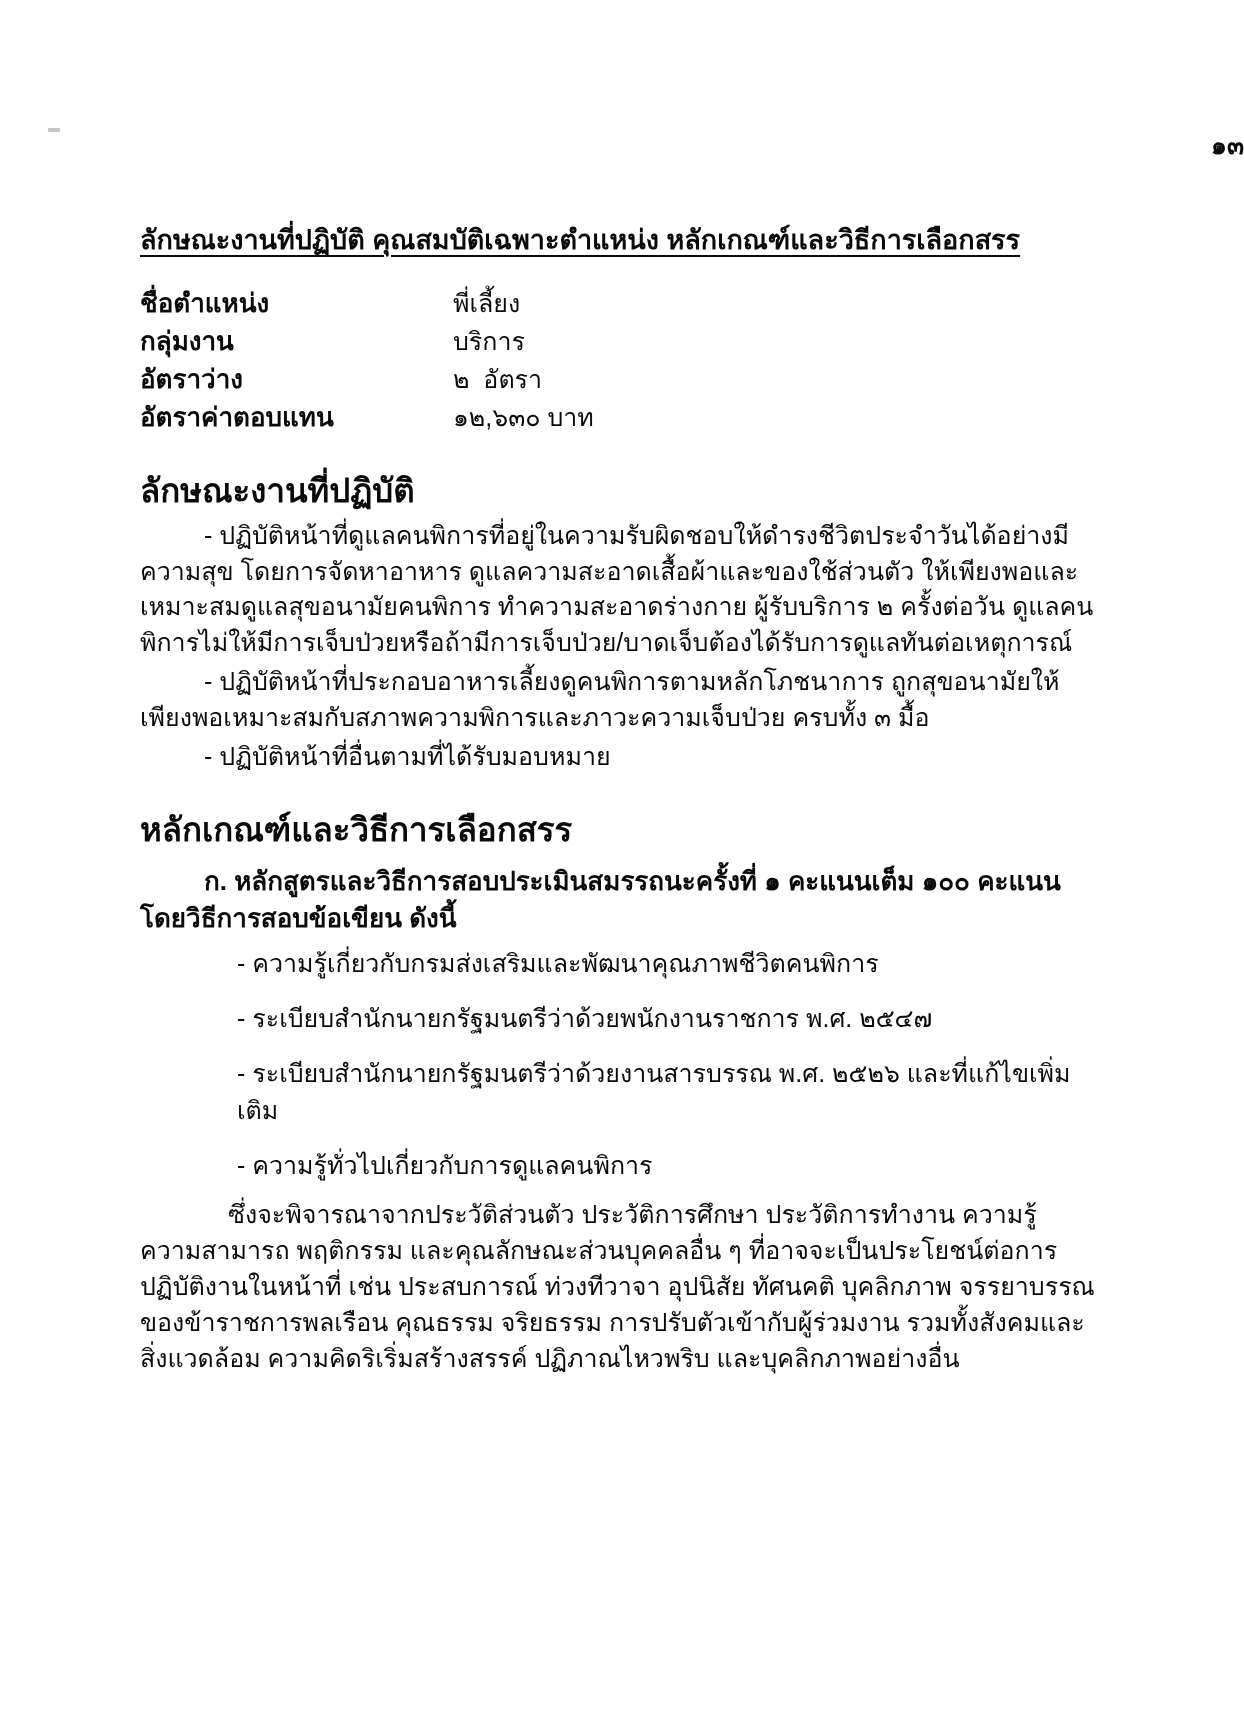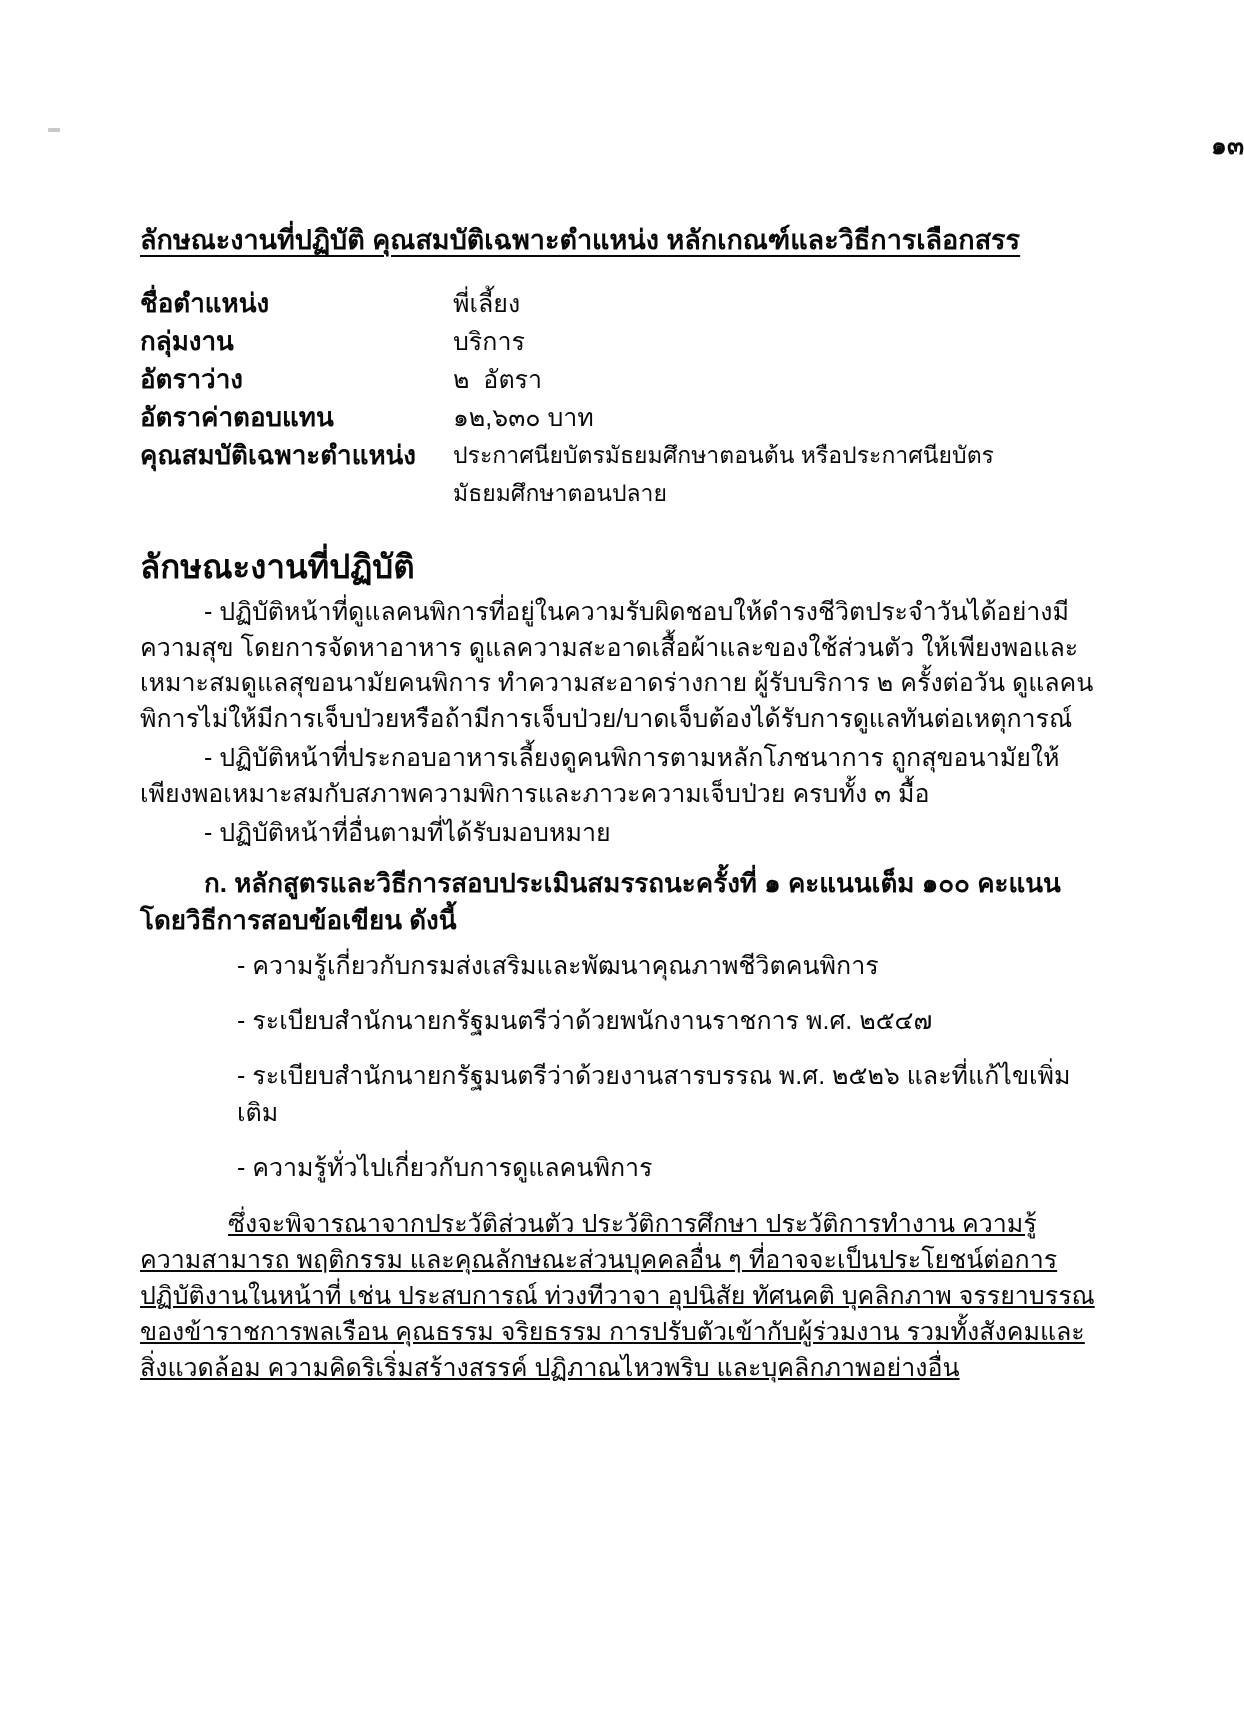--- a/index.html
+++ b/index.html
@@ -92,21 +92,21 @@
   .bold-para.section-b { margin-top: 28px; }
   .sub-list {
     margin-top: 8px;
     margin-left: 97px;
   }
   .sub-list-item {
     font-size: 25px;
     line-height: 37px;
   }
   .sub-list-item + .sub-list-item { margin-top: 18px; }
-  .final-para { margin-top: 19px; line-height: 36px; text-decoration: underline; }
+  .final-para { margin-top: 12px; line-height: 36px; }
 </style>
 </head>
 <body>
 
 <div class="scan-artifact"></div>
 
 <div class="page-number">๑๓</div>
 
 <div class="content">
 
@@ -122,32 +122,29 @@
       <div class="kv-value">บริการ</div>
     </div>
     <div class="kv-row">
       <div class="kv-label">อัตราว่าง</div>
       <div class="kv-value">๒  อัตรา</div>
     </div>
     <div class="kv-row">
       <div class="kv-label">อัตราค่าตอบแทน</div>
       <div class="kv-value">๑๒,๖๓๐ บาท</div>
     </div>
-    <div class="kv-row">
-      <div class="kv-label">คุณสมบัติเฉพาะตำแหน่ง</div>
-      <div class="kv-value condensed">ประกาศนียบัตรมัธยมศึกษาตอนต้น หรือประกาศนียบัตรมัธยมศึกษาตอนปลาย</div>
-    </div>
   </div>
 
   <h2 class="section-heading">ลักษณะงานที่ปฏิบัติ</h2>
 
   <p class="para first-after-heading indent-64">- ปฏิบัติหน้าที่ดูแลคนพิการที่อยู่ในความรับผิดชอบให้ดำรงชีวิตประจำวันได้อย่างมีความสุข โดยการจัดหาอาหาร ดูแลความสะอาดเสื้อผ้าและของใช้ส่วนตัว ให้เพียงพอและเหมาะสมดูแลสุขอนามัยคนพิการ ทำความสะอาดร่างกาย ผู้รับบริการ ๒ ครั้งต่อวัน ดูแลคนพิการไม่ให้มีการเจ็บป่วยหรือถ้ามีการเจ็บป่วย/บาดเจ็บต้องได้รับการดูแลทันต่อเหตุการณ์</p>
   <p class="para gap-4 indent-64">- ปฏิบัติหน้าที่ประกอบอาหารเลี้ยงดูคนพิการตามหลักโภชนาการ ถูกสุขอนามัยให้เพียงพอเหมาะสมกับสภาพความพิการและภาวะความเจ็บป่วย ครบทั้ง ๓ มื้อ</p>
   <p class="para gap-4 indent-64">- ปฏิบัติหน้าที่อื่นตามที่ได้รับมอบหมาย</p>
 
+  <h2 class="section-heading">หลักเกณฑ์และวิธีการเลือกสรร</h2>
 
   <p class="para bold-para section-a indent-64">ก. หลักสูตรและวิธีการสอบประเมินสมรรถนะครั้งที่ ๑ คะแนนเต็ม ๑๐๐ คะแนน โดยวิธีการสอบข้อเขียน ดังนี้</p>
 
   <div class="sub-list">
     <div class="sub-list-item">- ความรู้เกี่ยวกับกรมส่งเสริมและพัฒนาคุณภาพชีวิตคนพิการ</div>
     <div class="sub-list-item">- ระเบียบสำนักนายกรัฐมนตรีว่าด้วยพนักงานราชการ พ.ศ. ๒๕๔๗</div>
     <div class="sub-list-item">- ระเบียบสำนักนายกรัฐมนตรีว่าด้วยงานสารบรรณ พ.ศ. ๒๕๒๖ และที่แก้ไขเพิ่มเติม</div>
     <div class="sub-list-item">- ความรู้ทั่วไปเกี่ยวกับการดูแลคนพิการ</div>
   </div>
 

